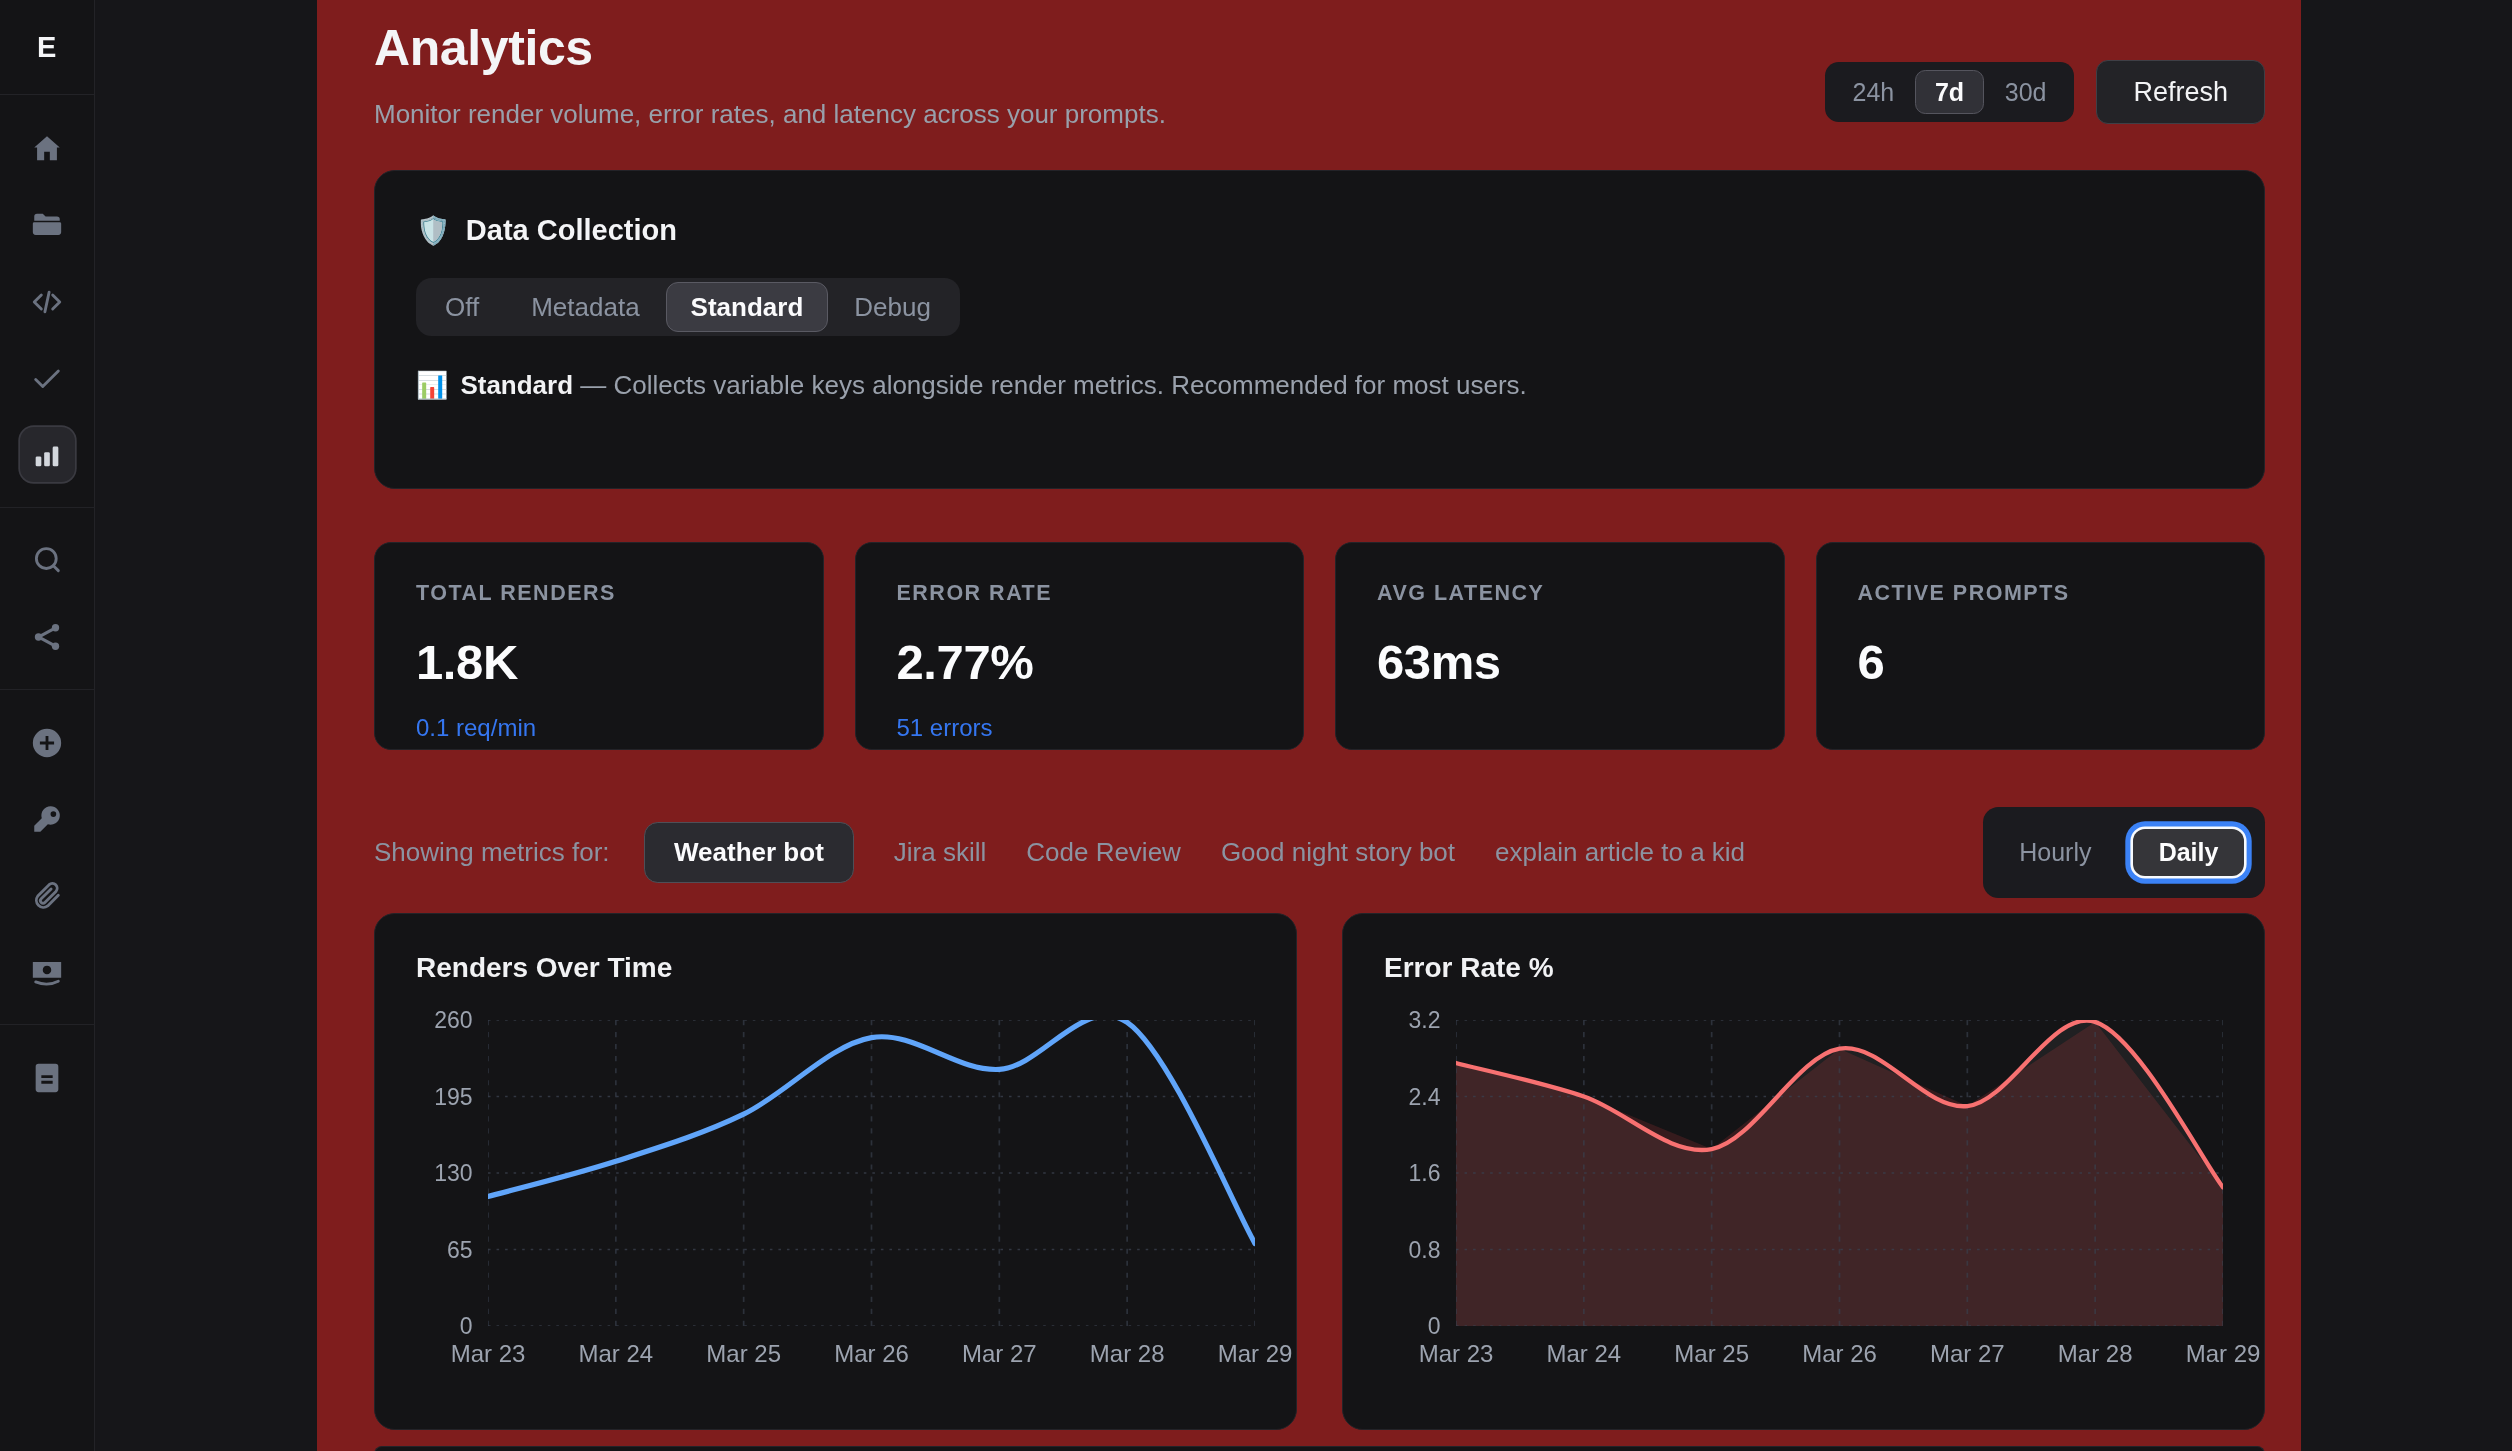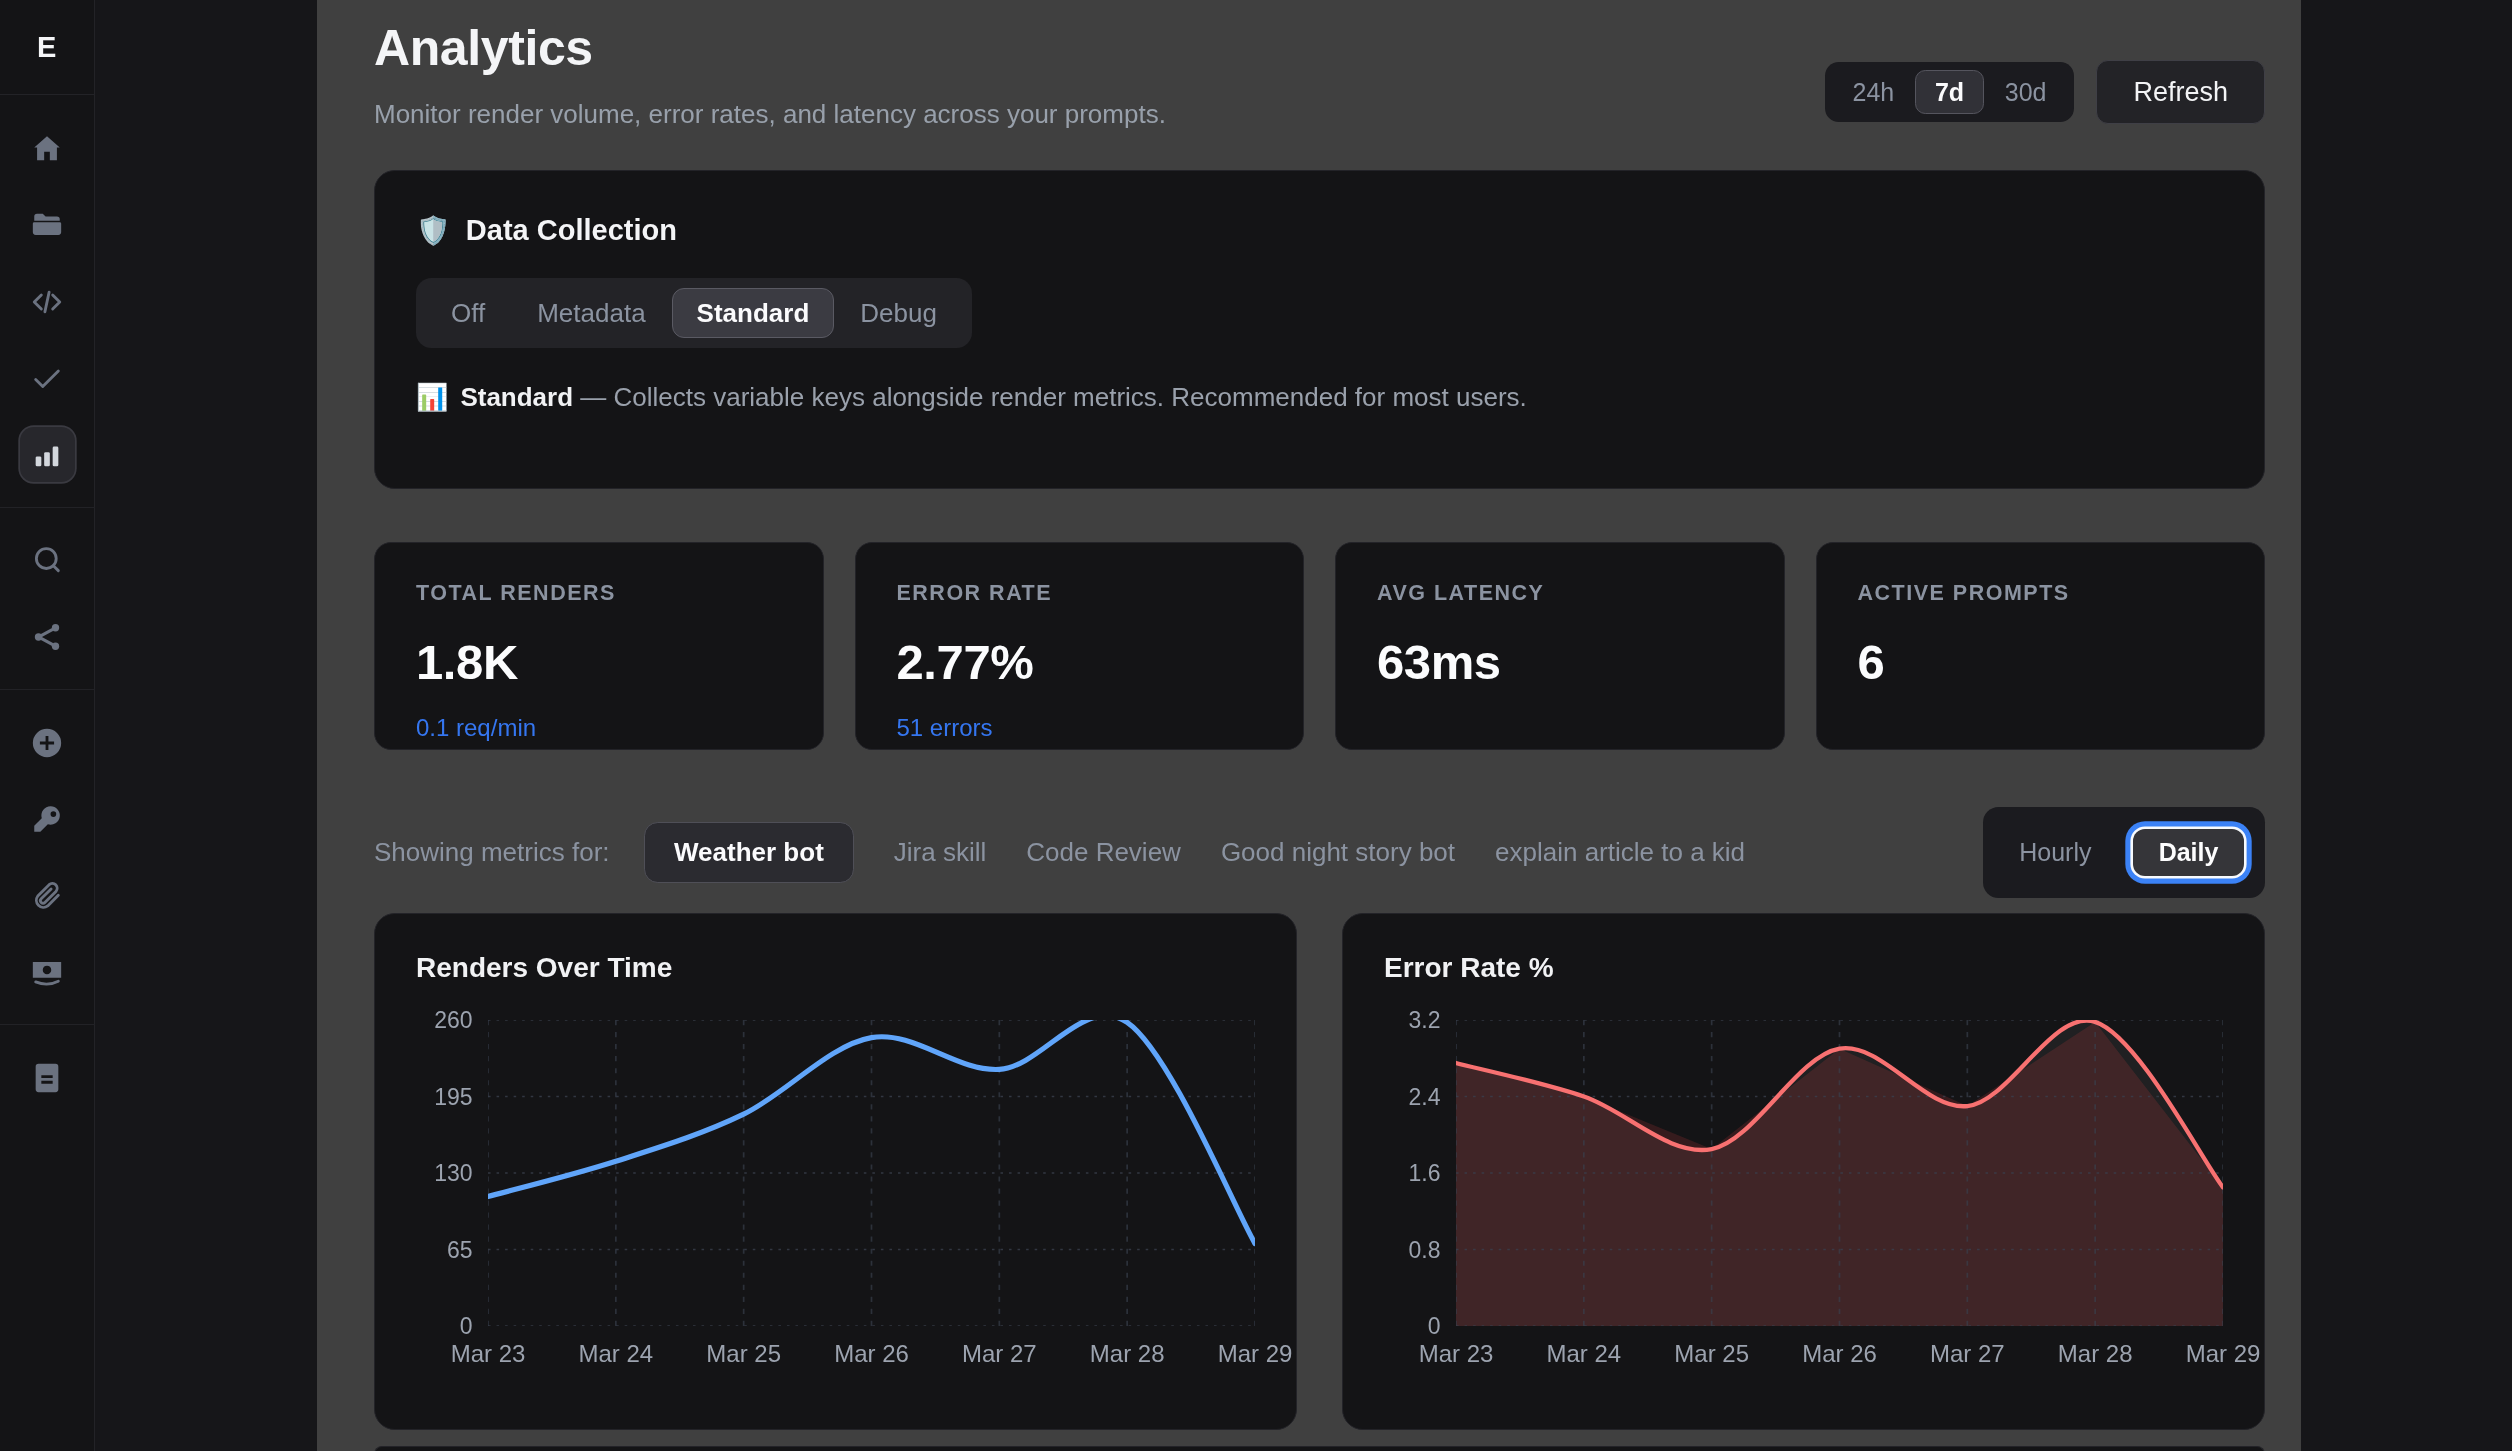--- a/index.html
+++ b/index.html
@@ -14,39 +14,39 @@
   .logo { color:#f4f5f7; font-weight:700; font-size:29px; letter-spacing:0.9px; }
   .nav { display:flex; flex-direction:column; align-items:center; gap:21.5px; padding-top:26px; width:100%; }
   .nav-item { width:55px; height:55px; display:flex; align-items:center; justify-content:center; border-radius:13.8px; cursor:pointer; }
   .nav-item svg { width:34px; height:34px; stroke:#6b7280; fill:none; stroke-width:2; stroke-linecap:round; stroke-linejoin:round; }
   .nav-item.filled svg { fill:#6b7280; stroke:none; }
   .nav-item.active { background:#27272c; box-shadow:0 0 0 1.7px #3a3a41; }
   .nav-item.active svg { fill:#d3d7dd; stroke:none; }
   .nav-sep { width:95px; height:0; border-top:1.7px solid #222226; margin:3.4px 0; }
   
   .left-panel { width:222px; background:#161619; flex-shrink:0; }
-  .main { width:1984px; background:#404040; padding:0 36px 0 57px; flex-shrink:0; }
+  .main { width:1984px; background:#7f1d1d; padding:0 36px 0 57px; flex-shrink:0; }
   .right-panel { flex:1; background:#161619; }
   
   .header { display:flex; justify-content:space-between; align-items:flex-start; padding-top:19px; }
   .page-title { font-size:50px; font-weight:700; color:#f4f5f7; letter-spacing:-0.4px; }
   .page-subtitle { font-size:26px; color:#98a0ab; margin-top:22.4px; }
   .header-controls { display:flex; align-items:center; gap:22.4px; margin-top:41px; }
   .seg { background:#1b1b1f; border-radius:13.8px; padding:6.9px; display:flex; align-items:center;margin-left:48px; }
   .seg-item { font-size:25px; color:#8b93a1; padding:8.6px 20.7px; border-radius:10.3px; cursor:pointer; }
   .seg-item.active { background:#313137; border:1.7px solid #55555e; color:#fbfbfd; font-weight:600; padding:6.9px 19px; }
   .btn-refresh { background:#232327; border:1.7px solid #3f3f46; border-radius:12px; font-size:27px; color:#f3f4f6; padding:15.5px 36px; cursor:pointer; font-weight:500; }
   
   .card { background:#141416; border:1.7px solid #232328; border-radius:20.7px; }
   .dc-card { margin-top:40px; height:319px; padding:43px 41px; }
   .dc-title-row { display:flex; align-items:center; gap:15.5px; }
   .dc-icon { font-size:27.6px; }
   .dc-title { font-size:29px; font-weight:700; color:#f4f5f7; }
   .dc-sub { font-size:26px; color:#8b93a1; margin-top:19px; }
-  .dc-seg { margin-top:31px; background:#232327; border-radius:15.5px; padding:9px; display:inline-flex; align-items:center; }
+  .dc-seg { margin-top:31px; background:#232327; border-radius:15.5px; padding:3px; display:inline-flex; align-items:center; }
   .dc-seg .seg-item { padding:10.3px 26px; font-size:26px; }
   .dc-seg .seg-item.active { background:#3b3b42; border:1.7px solid #5a5a63; border-radius:12px; padding:8.6px 24px; }
   .dc-note { margin-top:34px; font-size:26px; color:#9aa1ac; display:flex; align-items:center; gap:12px; }
   .dc-note .strong { color:#f1f2f4; font-weight:600; }
   
   .stats { display:grid; grid-template-columns:repeat(4,1fr); gap:31px; margin-top:53px; }
   .stat-card { border-radius:17px; height:208px; padding:38px 41px; display:flex; flex-direction:column; }
   .stat-label { font-size:21.5px; font-weight:600; letter-spacing:1.5px; color:#8b93a1; }
   .stat-value { font-size:49px; font-weight:700; color:#fbfcfd; margin-top:27.6px; letter-spacing:-0.4px; }
   .stat-sub { font-size:24px; color:#3576f0; margin-top:24px; }

